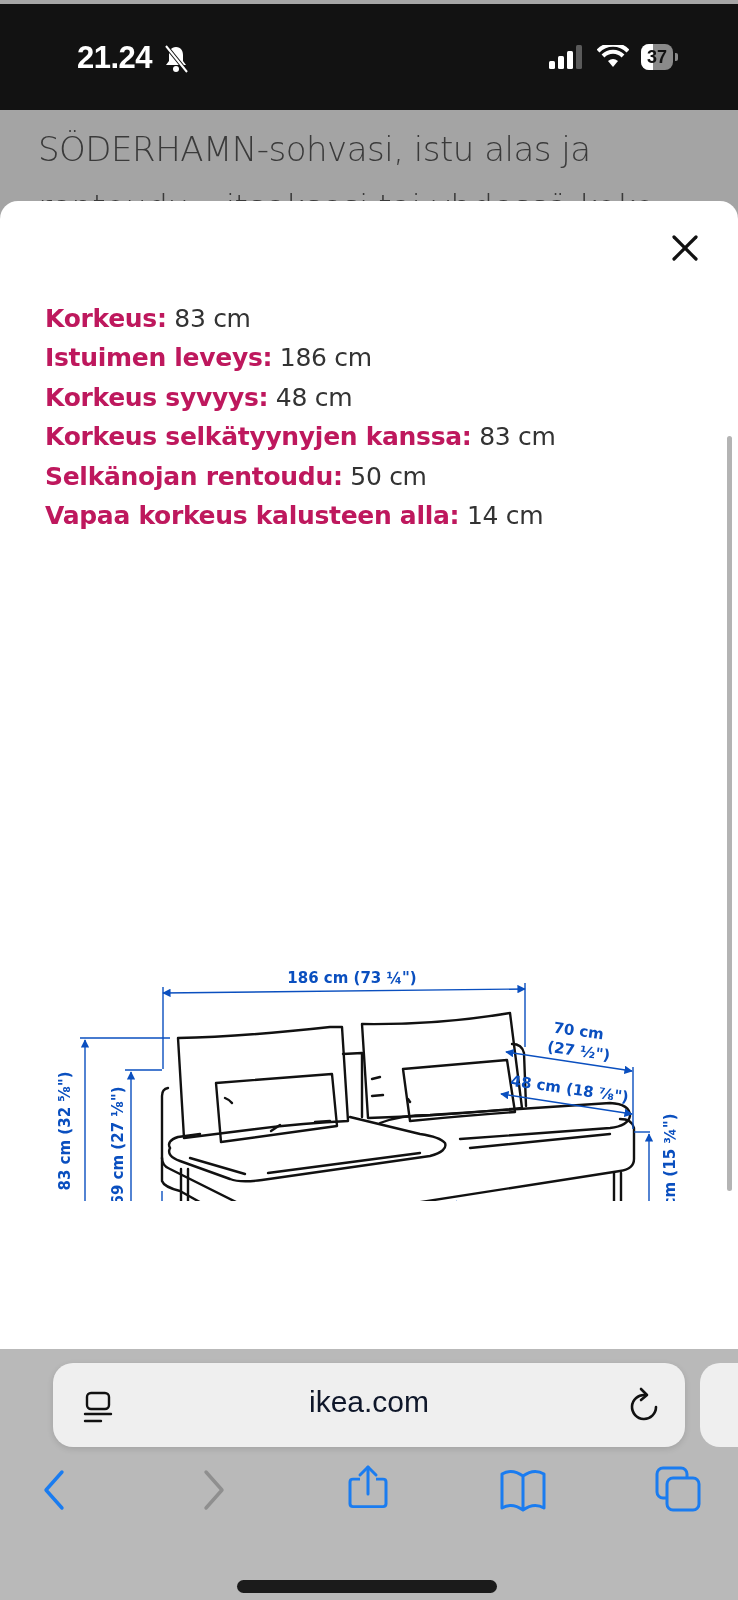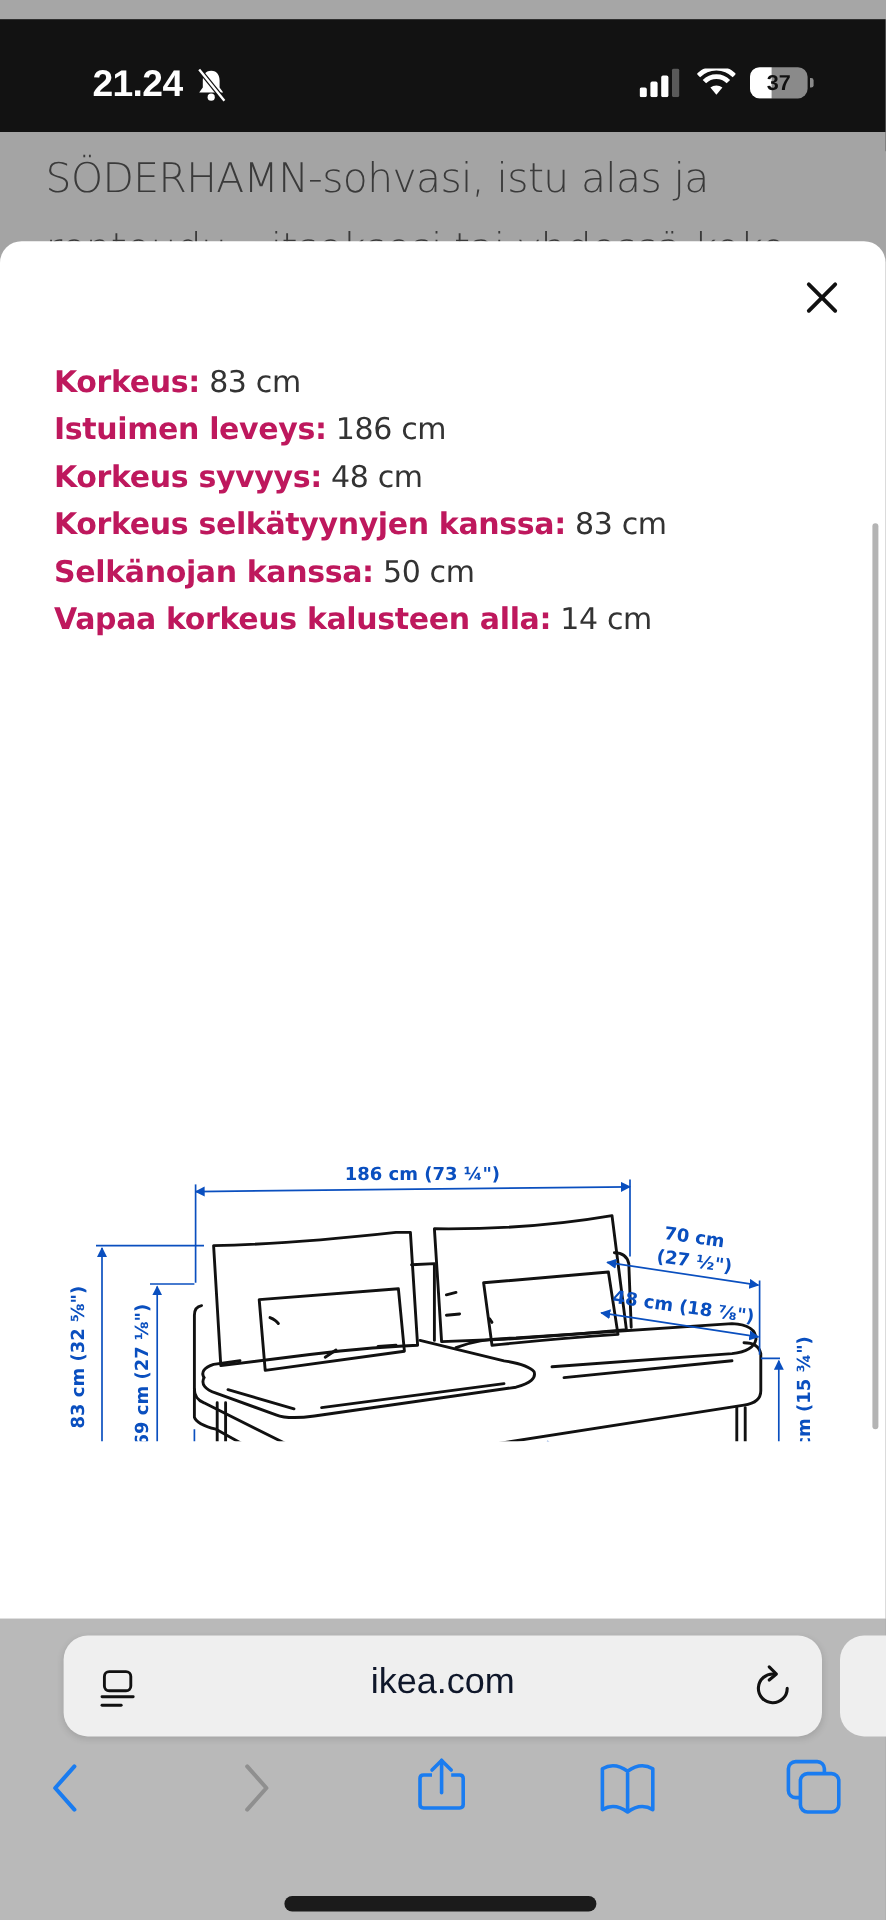--- a/index.html
+++ b/index.html
@@ -1,21 +1,21 @@
 <!DOCTYPE html>
 <html><head>
 <meta charset="utf-8">
 <style>
   * { box-sizing: border-box; margin: 0; padding: 0; }
   html, body { width: 738px; height: 1600px; overflow: hidden; background: #a6a6a6; font-family: "Liberation Sans", sans-serif; }
-  .statusbar { position: absolute; left: 0; top: 16px; width: 738px; height: 110px; background: #121212; color: #fff; }
+  .statusbar { position: absolute; left: 0; top: 4px; width: 738px; height: 110px; background: #121212; color: #fff; }
   .sb-time { position: absolute; left: 77px; top: 36px; font-size: 31px; font-weight: bold; letter-spacing: -0.5px; font-family: "Liberation Sans", sans-serif; }
   .sb-bell { position: absolute; left: 162px; top: 40px; width: 28px; height: 30px; }
   .sb-right { position: absolute; right: 60px; top: 40px; display: flex; align-items: center; gap: 12px; }
-  .battery { width: 48px; height: 26px; border-radius: 8px; background: #8a8a8a; position: relative; overflow: hidden; display:flex; align-items:center; justify-content:center; }
+  .battery { width: 32px; height: 26px; border-radius: 8px; background: #8a8a8a; position: relative; overflow: hidden; display:flex; align-items:center; justify-content:center; }
   .battery .fill { position: absolute; left: 0; top: 0; bottom: 0; width: 37%; background: #fff; }
   .battery span { position: relative; color: #111; font-weight: bold; font-size: 18px; }
   .battery-tip { width: 3px; height: 8px; background: #8a8a8a; border-radius: 0 2px 2px 0; margin-left: -10px; }
 
   .bg-page { position: absolute; left: 0; top: 110px; width: 738px; height: 100px; background: #a4a4a4; overflow: hidden; }
   .bg-text { position: absolute; left: 38px; top: 10px; font-size: 34px; color: #3a3a3a; line-height: 58px; width: 700px; font-family: "DejaVu Sans", sans-serif; font-weight: 300; letter-spacing: -0.5px; }
 
   .sheet { position: absolute; left: 0; top: 201px; width: 738px; height: 1148px; background: #fff; border-radius: 18px 18px 0 0; }
   .close-btn { position: absolute; right: 38px; top: 32px; width: 30px; height: 30px; cursor: pointer; }
   .scrollbar { position: absolute; right: 6px; top: 235px; width: 5px; height: 755px; background: #b4b4b4; border-radius: 3px; }
@@ -74,21 +74,21 @@
   <svg class="close-btn" viewBox="0 0 30 30" aria-label="close">
     <line x1="4" y1="4" x2="26" y2="26" stroke="#111" stroke-width="3.2" stroke-linecap="round"></line>
     <line x1="26" y1="4" x2="4" y2="26" stroke="#111" stroke-width="3.2" stroke-linecap="round"></line>
   </svg>
 
   <div class="specs">
     <div class="spec"><b>Korkeus:</b> <span>83 cm</span></div>
     <div class="spec"><b>Istuimen leveys:</b> <span>186 cm</span></div>
     <div class="spec"><b>Korkeus syvyys:</b> <span>48 cm</span></div>
     <div class="spec"><b>Korkeus selkätyynyjen kanssa:</b> <span>83 cm</span></div>
-    <div class="spec"><b>Selkänojan kanssa:</b> <span>50 cm</span></div>
+    <div class="spec"><b>Selkänojan rentoudu:</b> <span>50 cm</span></div>
     <div class="spec"><b>Vapaa korkeus kalusteen alla:</b> <span>14 cm</span></div>
   </div>
 
   <svg class="diagram" viewBox="0 540 738 460">
     <defs>
       <marker id="ar" viewBox="0 0 10 10" refX="9" refY="5" markerWidth="6" markerHeight="6" orient="auto-start-reverse">
         <path d="M0 0 L10 5 L0 10 Z" fill="#0a4fbf"></path>
       </marker>
     </defs>
     <g fill="none" stroke="#111" stroke-width="2.4" stroke-linejoin="round" stroke-linecap="round">

